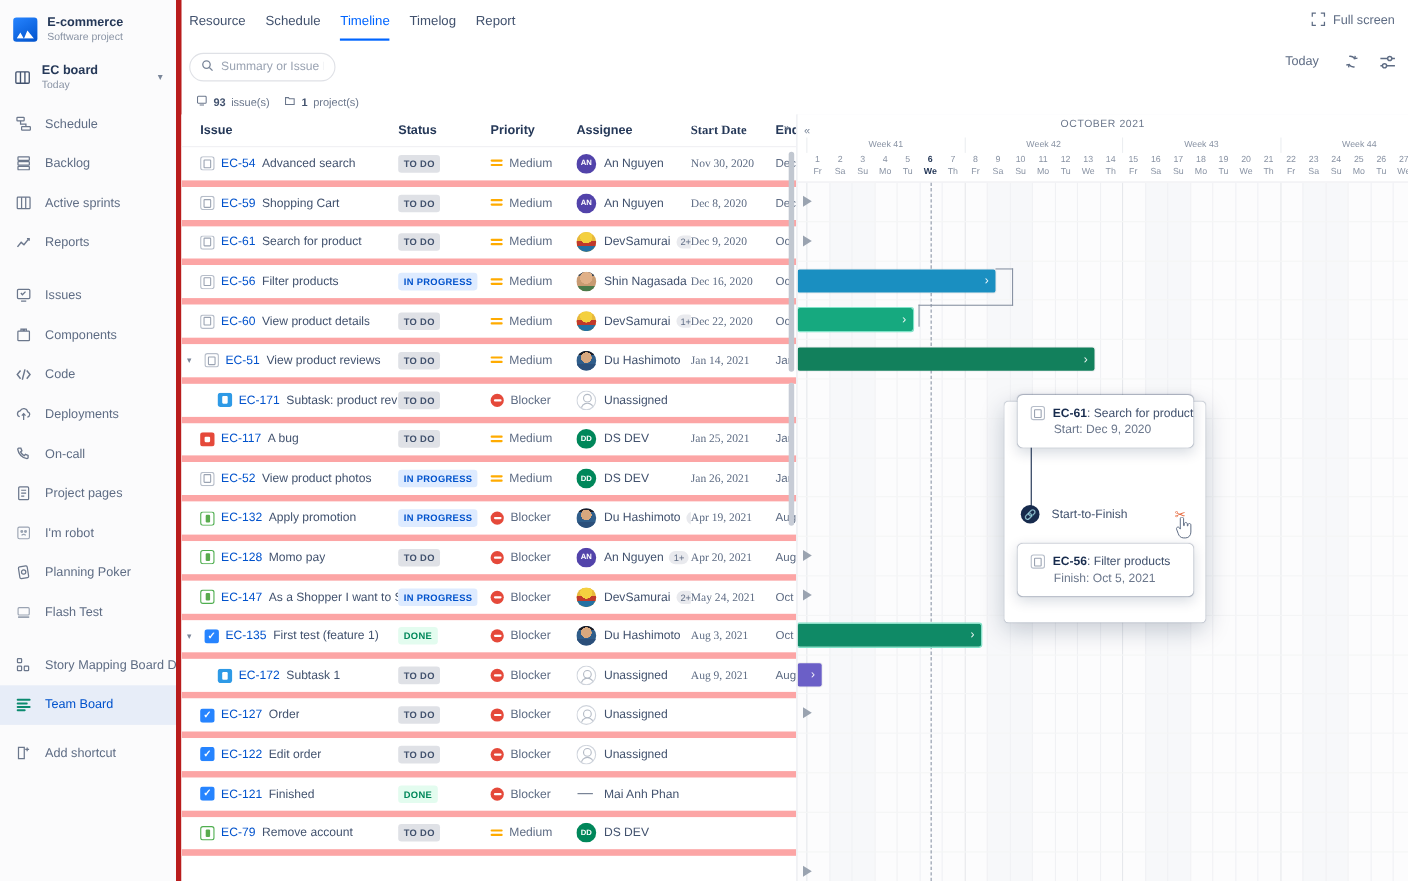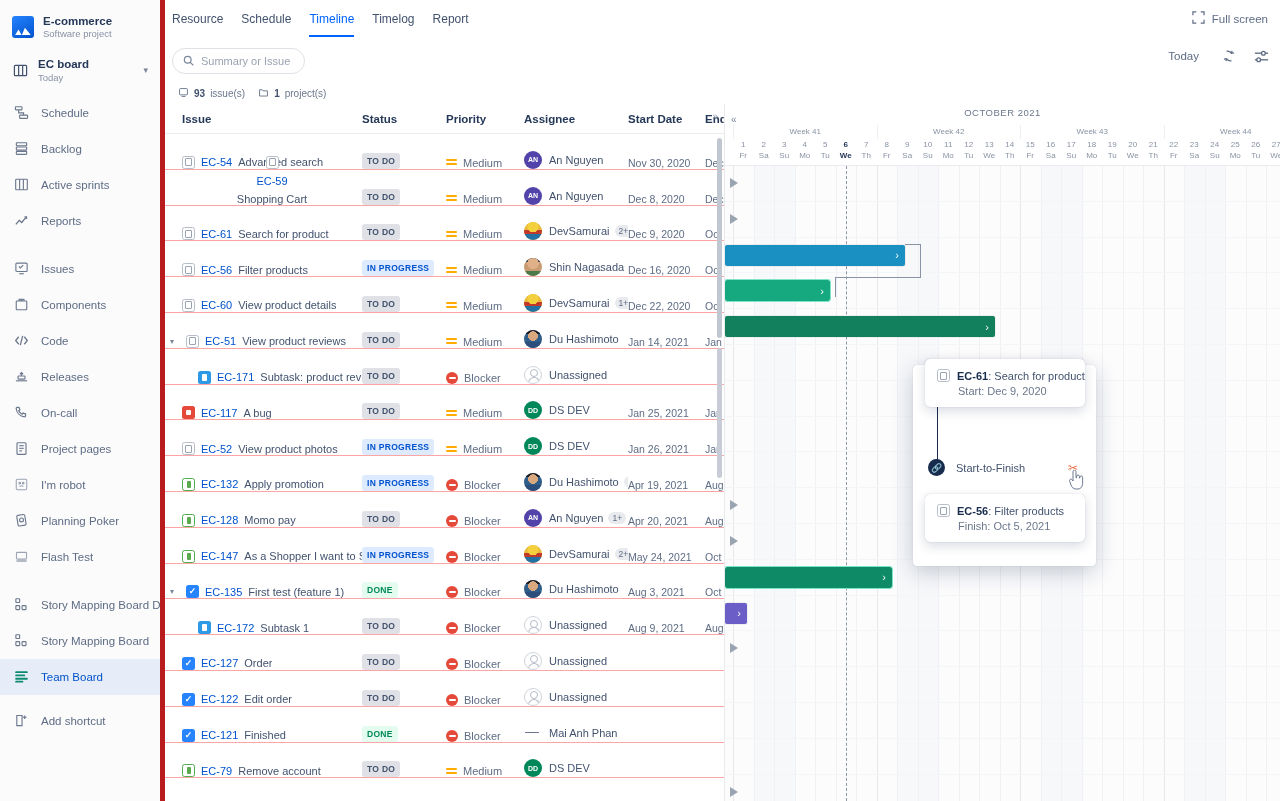--- a/index.html
+++ b/index.html
@@ -99,28 +99,28 @@
 
   .hdr {
     height: 30px; display: flex; align-items: center;
     font-size: 11.5px; font-weight: 700; color: #253858;
     border-bottom: 1px solid #ebecf0; background: #fff;
   }
   .c-issue { width: 197px; flex: 0 0 197px; padding-left: 17px; }
   .c-status { width: 84px; flex: 0 0 84px; }
   .c-prio   { width: 78px; flex: 0 0 78px; }
   .c-assign { width: 104px; flex: 0 0 104px; }
-  .c-start  { width: 77px; flex: 0 0 77px; }
+  .c-start  { width: 77px; flex: 0 0 77px; font-family: Liberation Serif, serif; }
   .c-end    { width: 60px; flex: 0 0 60px; }
 
   .rows { position: relative; }
   .row {
-    height: 35.8px; display: flex; align-items: flex-end;
+    height: 35.8px; display: flex; align-items: center;
     font-size: 11px; color: #42526e;
-    border-bottom: 1px solid #fca5a5;
+    border-bottom: 6px solid #fca5a5;
     background: #fff;
   }
 
   .issue-cell { display: flex; align-items: center; gap: 6px; overflow: hidden; white-space: nowrap; }
   .issue-cell.ind1 { padding-left: 33px; }
   .issue-cell.hascar { padding-left: 5px; }
   .caret { width: 10px; flex: 0 0 10px; font-size: 8px; color: #7a8699; }
   .tkey { color: #0052cc; font-size: 11px; }
   .tsum { color: #42526e; font-size: 11px; overflow: hidden; text-overflow: clip; }
 
@@ -350,27 +350,26 @@
               <path d="M5 4L1.8 8 5 12"></path>
               <path d="M11 4l3.2 4-3.2 4"></path>
               <line x1="9.3" y1="3" x2="6.7" y2="13"></line>
             </svg>
           </span>
           <span>Code</span>
         </div>
         <div class="nav-item">
           <span class="ic">
             <svg width="15" height="15" viewBox="0 0 16 16" fill="none" stroke="currentColor" stroke-width="1.2">
-              <path d="M2 12.6h12"></path>
-              <rect x="4.3" y="7.4" width="7.4" height="3.4" rx=".6"></rect>
-              <path d="M8 7.4V4.2"></path>
-              <path d="M6.3 5.6L8 3.8l1.7 1.8"></path>
-            </svg>
-          </span>
-          <span>Releases</span>
+              <path d="M4.2 10.5a2.9 2.9 0 0 1 .4-5.7 3.9 3.9 0 0 1 7.3.9 2.6 2.6 0 0 1-.3 5.1"></path>
+              <path d="M8 7.6v6"></path>
+              <path d="M6.2 9.4L8 7.6l1.8 1.8"></path>
+            </svg>
+          </span>
+          <span>Deployments</span>
         </div>
         <div class="nav-item">
           <span class="ic">
             <svg width="15" height="15" viewBox="0 0 16 16" fill="none" stroke="currentColor" stroke-width="1.3">
               <path d="M3.2 2.6h2.1l1 2.6-1.3 1a8 8 0 0 0 3.7 3.7l1-1.3 2.6 1v2.1a1 1 0 0 1-1.1 1A10.6 10.6 0 0 1 2.3 3.7a1 1 0 0 1 .9-1.1z"></path>
             </svg>
           </span>
           <span>On-call</span>
         </div>
         <div class="nav-item">
@@ -416,30 +415,20 @@
         <div class="nav-sep"></div>
         <div class="nav-item">
           <span class="ic">
             <svg width="15" height="15" viewBox="0 0 16 16" fill="none" stroke="currentColor" stroke-width="1.2">
               <rect x="2" y="1.8" width="4" height="4" rx=".6"></rect>
               <rect x="2" y="9.2" width="4" height="4.2" rx=".6"></rect>
               <rect x="8.6" y="9.2" width="4.2" height="4.2" rx=".6"></rect>
             </svg>
           </span>
           <span>Story Mapping Board Dev</span>
-        </div>
-        <div class="nav-item">
-          <span class="ic">
-            <svg width="15" height="15" viewBox="0 0 16 16" fill="none" stroke="currentColor" stroke-width="1.2">
-              <rect x="2" y="1.8" width="4" height="4" rx=".6"></rect>
-              <rect x="2" y="9.2" width="4" height="4.2" rx=".6"></rect>
-              <rect x="8.6" y="9.2" width="4.2" height="4.2" rx=".6"></rect>
-            </svg>
-          </span>
-          <span>Story Mapping Board</span>
         </div>
         <div class="nav-item active">
           <span class="ic">
             <svg width="15" height="15" viewBox="0 0 16 16" fill="none" stroke="currentColor" stroke-width="1.9" stroke-linecap="round">
               <line x1="2.2" y1="3.4" x2="13.8" y2="3.4"></line>
               <line x1="2.2" y1="6.9" x2="11" y2="6.9"></line>
               <line x1="2.2" y1="10.4" x2="13.8" y2="10.4"></line>
               <line x1="2.2" y1="13.5" x2="9" y2="13.5"></line>
             </svg>
           </span>
@@ -560,21 +549,21 @@
               <div class="c-assign">
                 <span class="assignee">
                   <span class="av an">AN</span>
                   <span>An Nguyen</span>
                 </span>
               </div>
               <div class="c-start"><span class="dt">Nov 30, 2020</span></div>
               <div class="c-end"><span class="dt">Dec 6, 20</span></div>
             </div>
             <div class="row">
-              <div class="c-issue issue-cell" style="padding-left:17px;flex-direction:column;">
+              <div class="c-issue issue-cell" style="padding-left:17px;">
                 <span class="ti story"></span>
                 <span class="tkey">EC-59</span>
                 <span class="tsum">Shopping Cart</span>
               </div>
               <div class="c-status"><span class="badge todo">TO DO</span></div>
               <div class="c-prio">
                 <span class="prio">
                   <span class="prio-med"></span>
                   <span>Medium</span>
                 </span>

